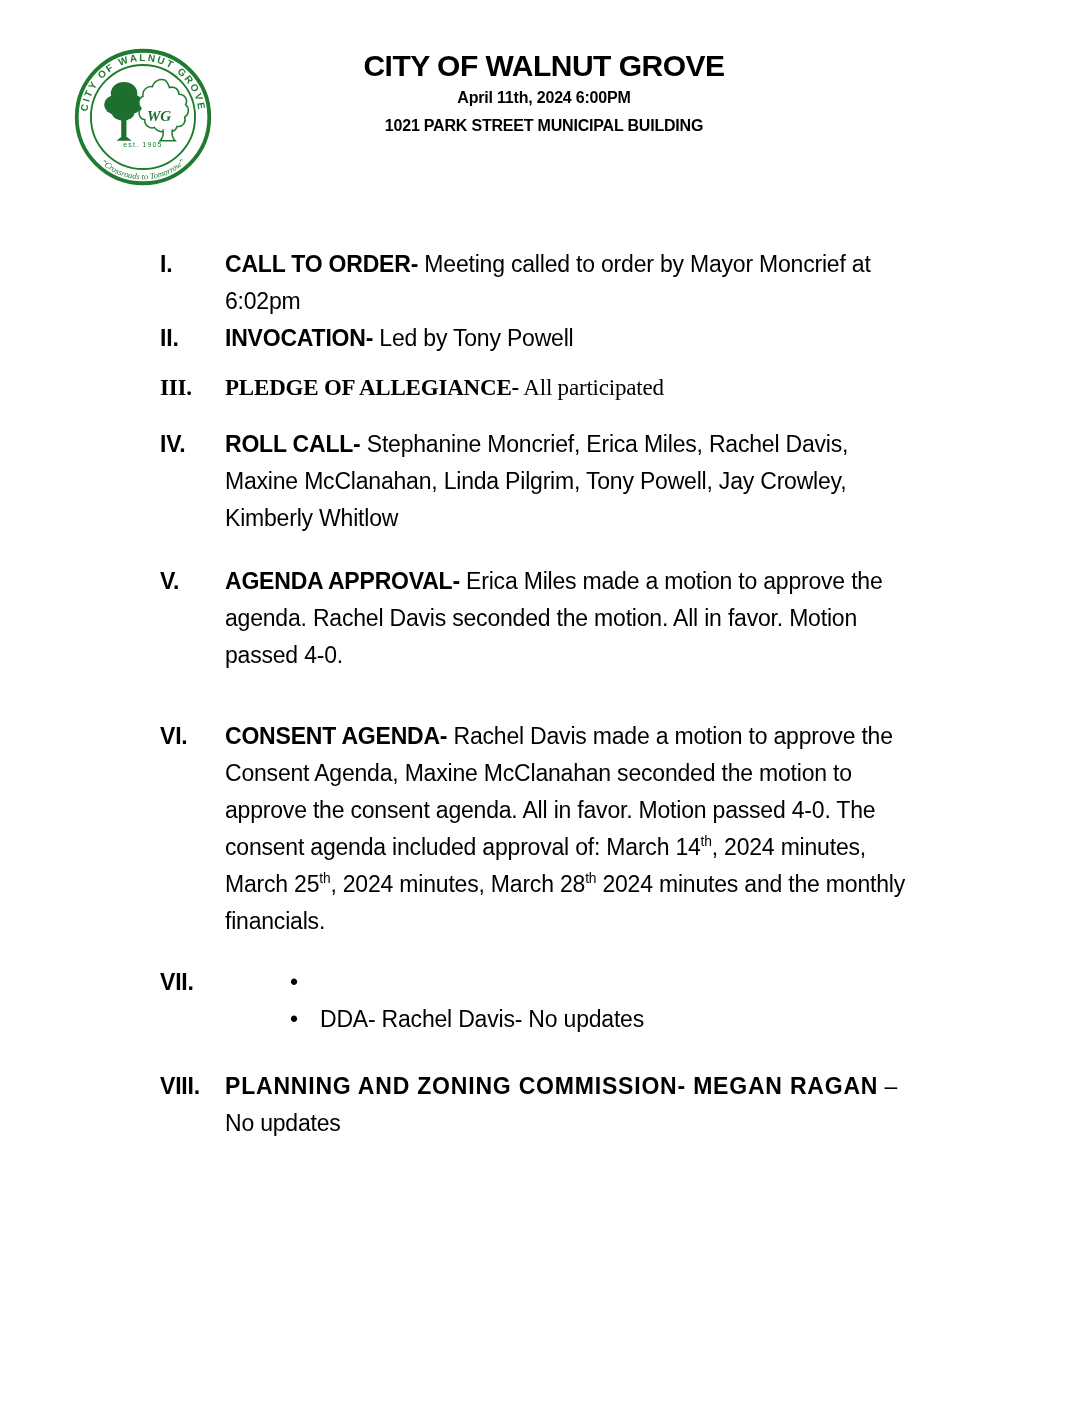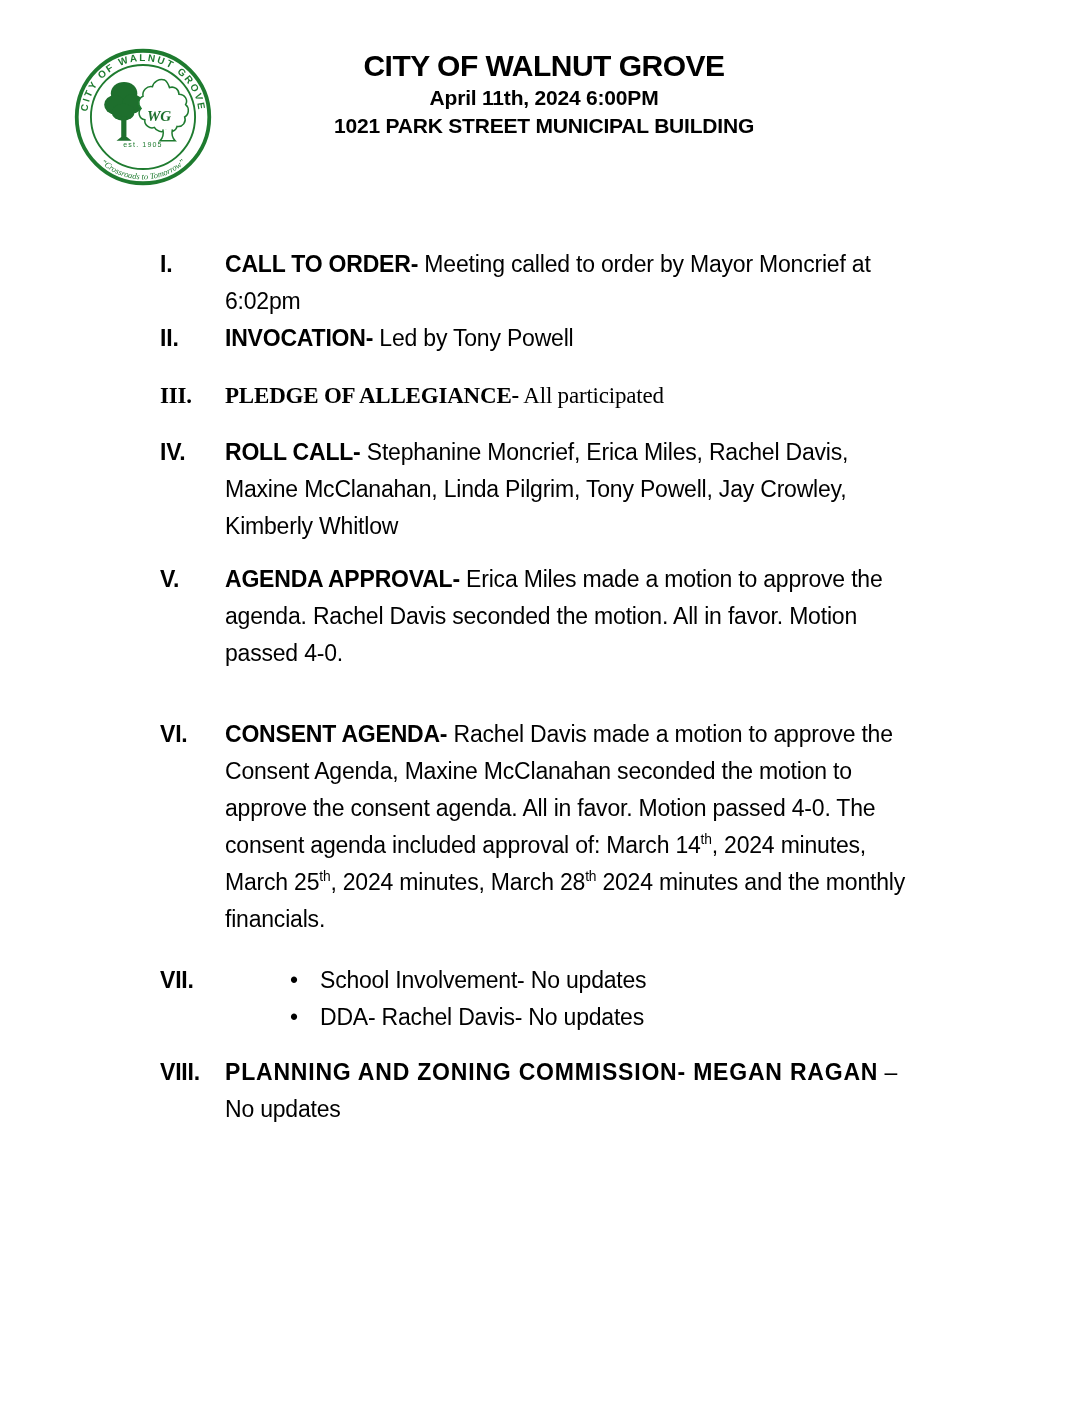--- a/index.html
+++ b/index.html
@@ -29,21 +29,21 @@
     width: 100%;
     text-align: center;
   }
   .doc-title {
     font-size: 30px;
     font-weight: 700;
     letter-spacing: -0.5px;
     line-height: 36px;
   }
   .doc-sub {
-    font-size: 21px;
+    font-size: 16px;
     font-weight: 700;
     letter-spacing: -0.2px;
     line-height: 28px;
   }
   
   .agenda {
     position: absolute;
     left: 160px;
     top: 246px;
     width: 770px;
@@ -56,26 +56,26 @@
   .numeral.bold { font-weight: 700; }
   .content { width: 700px; }
   .heading { font-weight: 700; letter-spacing: -0.2px; }
   .heading.wide { letter-spacing: 0.8px; }
   sup { font-size: 0.6em; line-height: 0; vertical-align: super; }
   .bullets { }
   .bullet-row { display: flex; padding-left: 65px; }
   .dot { width: 30px; flex: none; }
   
   .agenda .item:nth-child(1) { margin-bottom: 0; }
-  .agenda .item:nth-child(2) { margin-bottom: 20px; }
+  .agenda .item:nth-child(2) { margin-bottom: 12px; }
   .agenda .item:nth-child(3) { margin-bottom: 20px; font-family: Liberation Serif, serif; }
-  .agenda .item:nth-child(4) { margin-bottom: 16px; }
+  .agenda .item:nth-child(4) { margin-bottom: 26px; }
   .agenda .item:nth-child(5) { margin-bottom: 26px; }
   .agenda .item:nth-child(6) { margin-bottom: 24px; margin-top: 44px; }
-  .agenda .item:nth-child(7) { margin-bottom: 18px; }
+  .agenda .item:nth-child(7) { margin-bottom: 30px; }
 </style>
 </head>
 <body>
 
 <div class="page">
 
   <div class="logo-wrap">
     <svg viewBox="0 0 150 150" width="142" height="142">
       <defs>
         <path id="arcT" d="M 19.6 95.2 A 59 59 0 1 1 130.4 95.2"></path>
@@ -137,21 +137,20 @@
       </div>
       <div class="item">
         <span class="numeral bold">VI.</span>
         <div class="content"><b class="heading">CONSENT AGENDA-</b><span> Rachel Davis made a motion to approve the Consent Agenda, Maxine McClanahan seconded the motion to approve the consent agenda. All in favor. Motion passed 4-0. The consent agenda included approval of: March 14<sup>th</sup>, 2024 minutes, March 25<sup>th</sup>, 2024 minutes, March 28<sup>th</sup> 2024 minutes and the monthly financials.</span></div>
       </div>
       <div class="item">
         <span class="numeral bold">VII.</span>
         <div class="content"><span></span><div class="bullets">
             <div class="bullet-row">
               <span class="dot">•</span>
-              <span>School Involvement- No updates</span>
             </div>
             <div class="bullet-row">
               <span class="dot">•</span>
               <span>DDA- Rachel Davis- No updates</span>
             </div>
           </div></div>
       </div>
       <div class="item">
         <span class="numeral">VIII.</span>
         <div class="content"><b class="heading wide">PLANNING AND ZONING COMMISSION- MEGAN RAGAN</b><span> – No updates</span></div>

